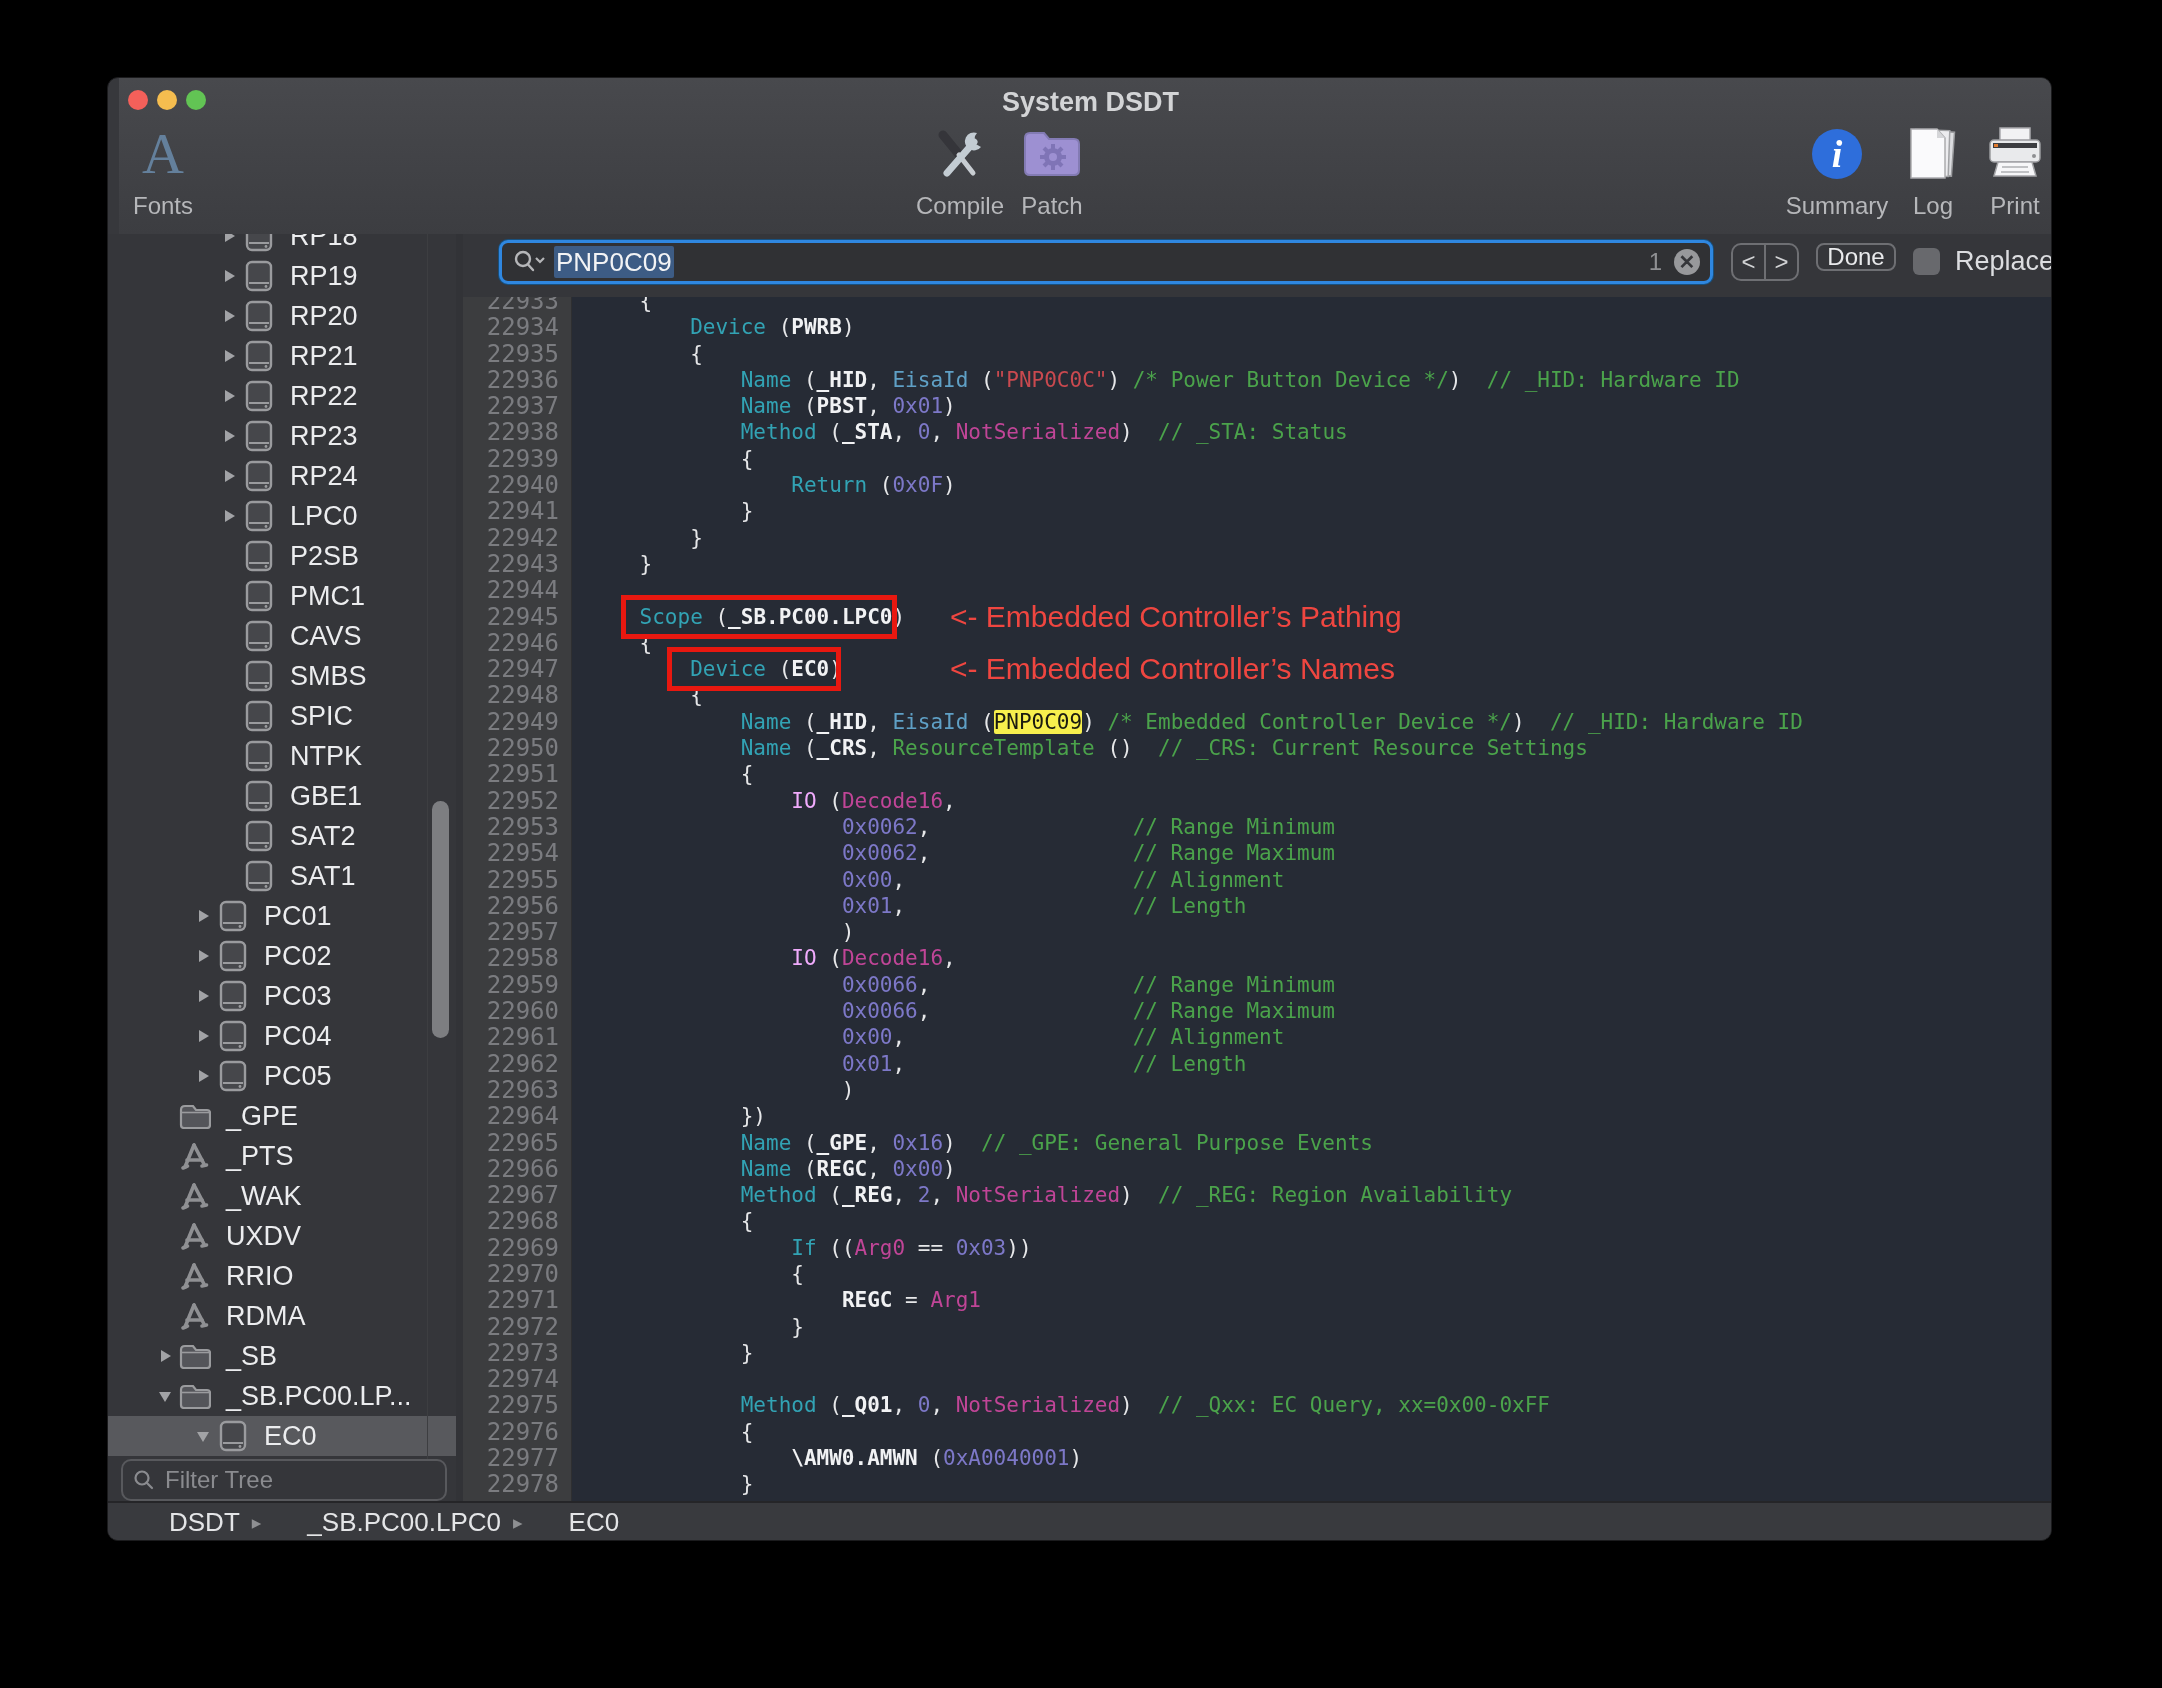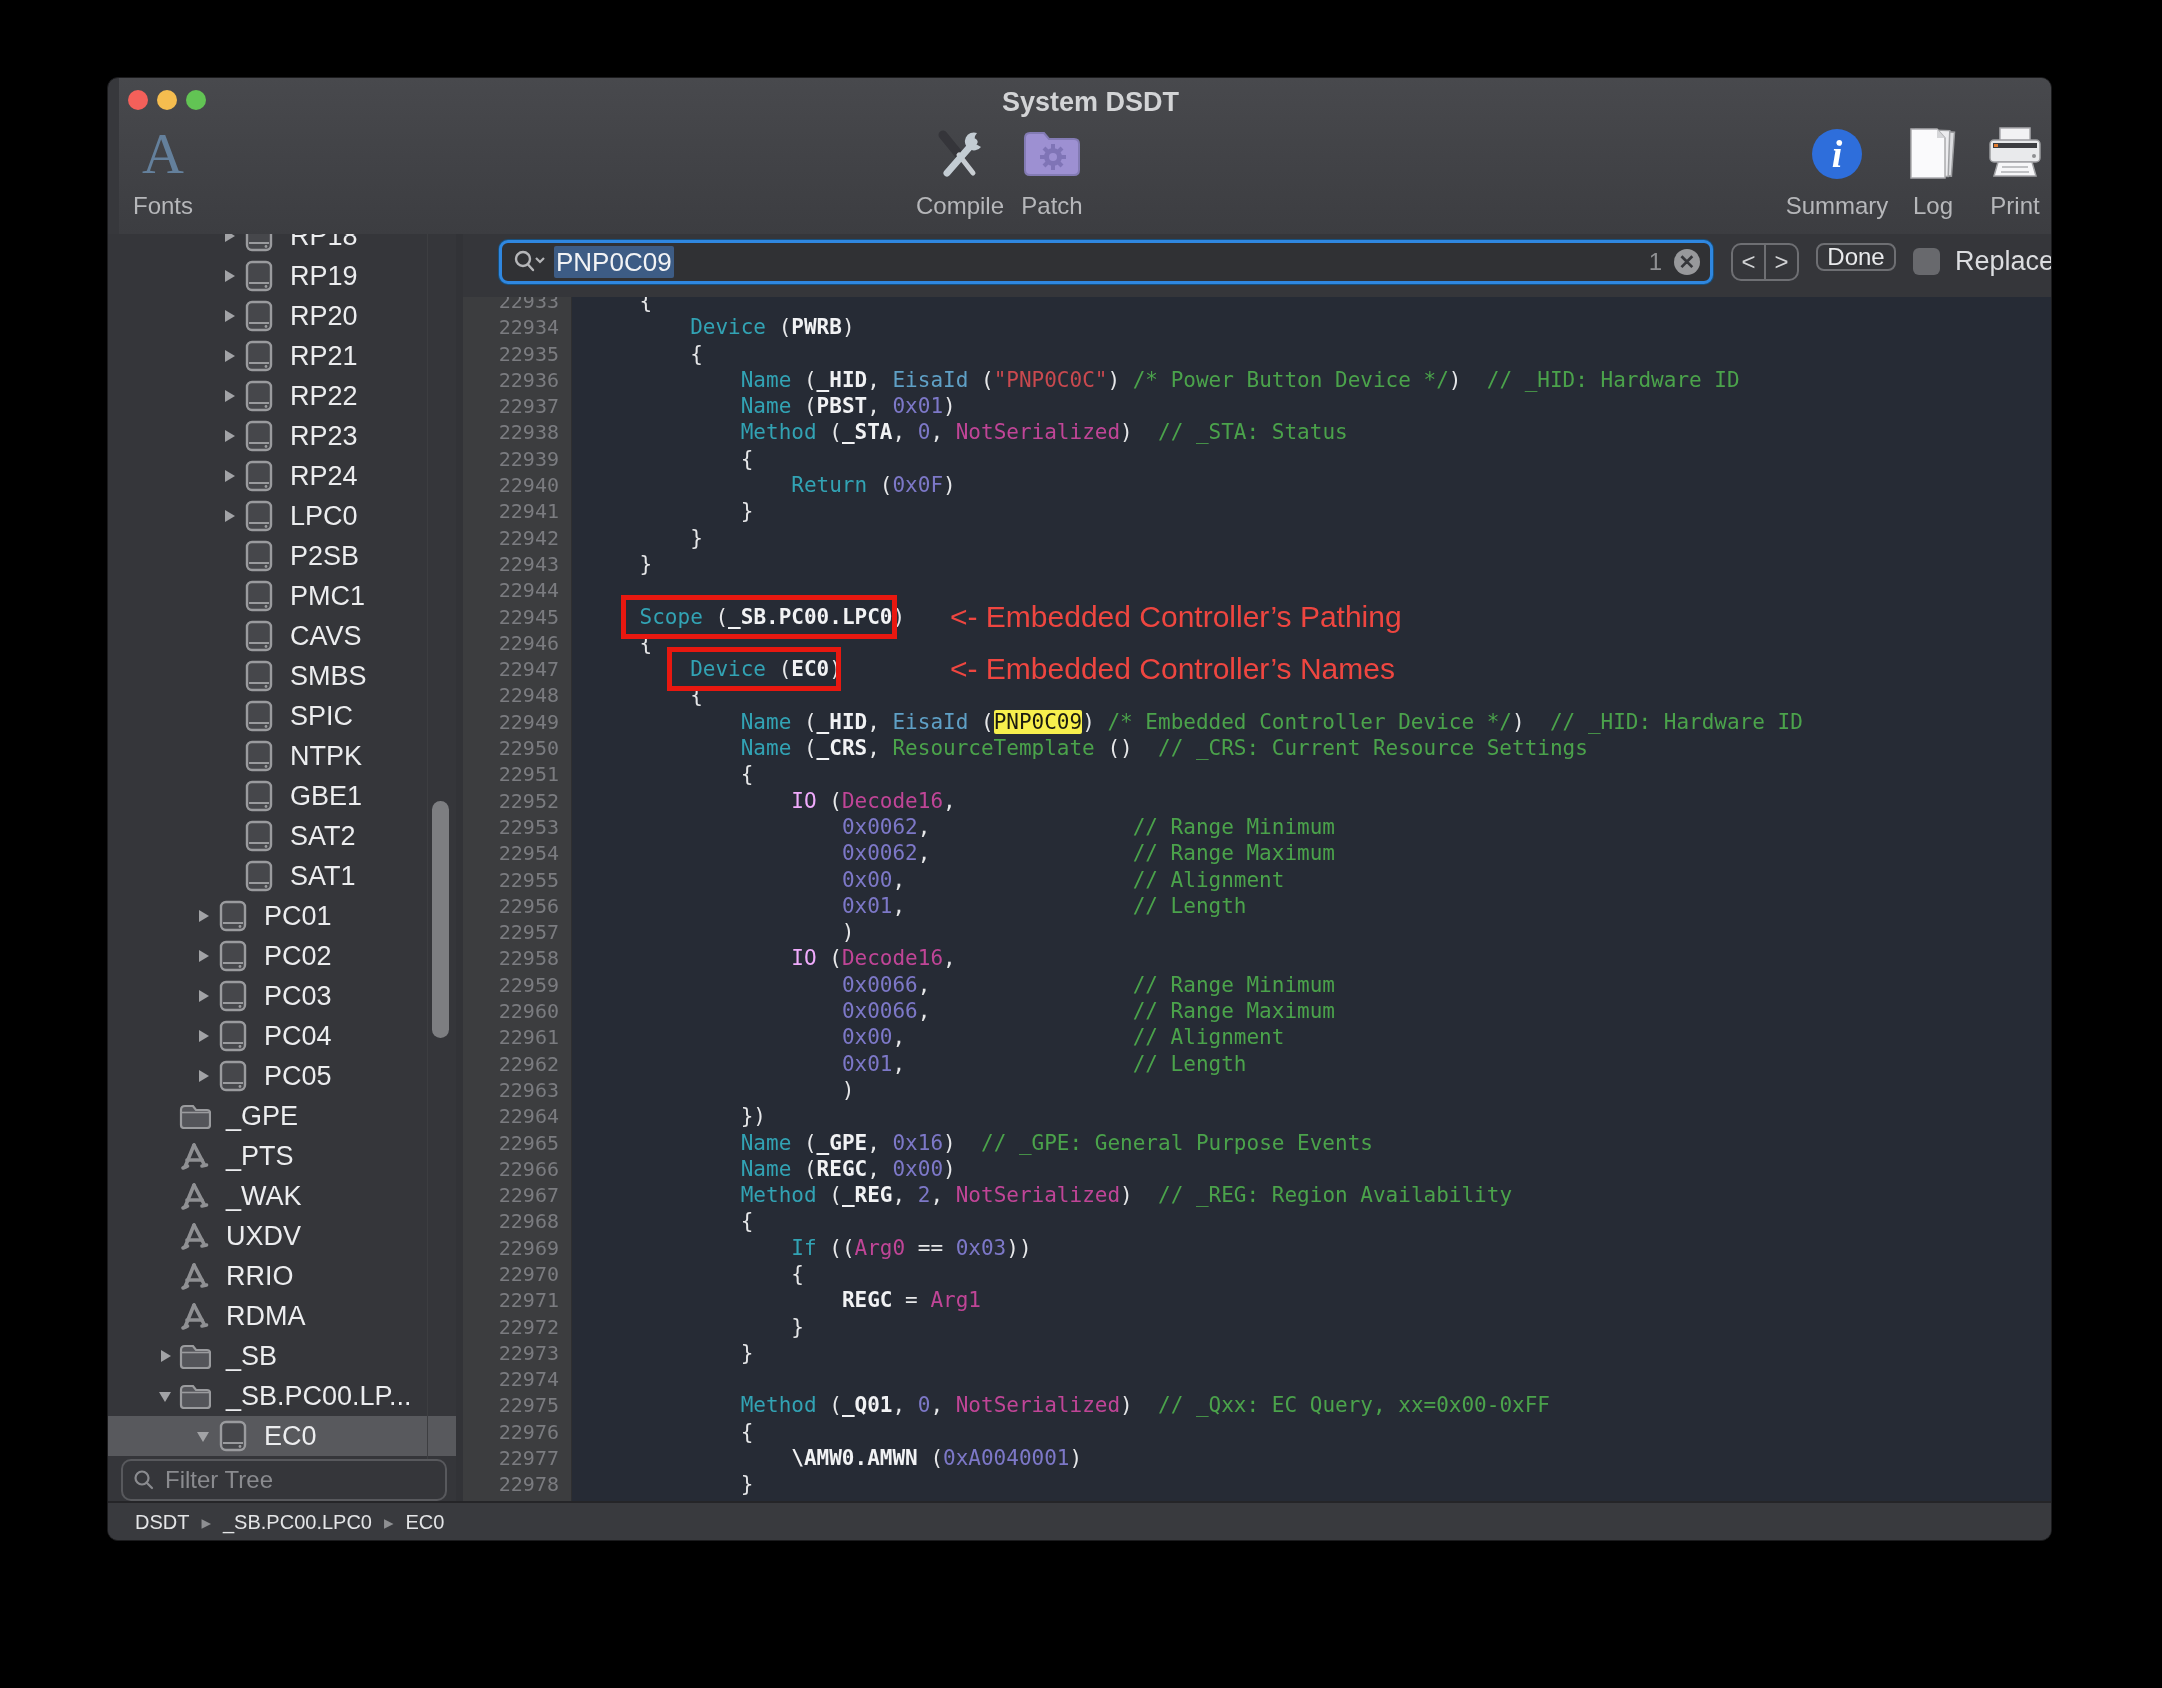--- a/index.html
+++ b/index.html
@@ -59,34 +59,34 @@
   #replace-cb{position:absolute;left:1450px;top:14px;width:27px;height:27px;background:#68696d;
     border-radius:6px;}
   #replace-lbl{position:absolute;left:1492px;top:12px;font-size:27px;color:#dcdde0;}
   
   #codewrap{position:absolute;left:355px;top:219px;width:1588px;height:1204px;
     background:#262b35;overflow:hidden;}
   #code{position:absolute;left:0;top:-9px;width:100%;}
   .crow{display:flex;height:26.3px;line-height:26.3px;
     font-family:"DejaVu Sans Mono",monospace;font-size:21px;white-space:pre;}
   .ln{flex:0 0 96px;width:96px;padding-right:12px;background:#3c3d3f;color:#7b7c80;
-    text-align:right;font-size:20px;border-right:1px solid #2e2f31;}
+    text-align:right;font-size:24px;border-right:1px solid #2e2f31;}
   .ct{padding-left:17px;}
   .s-p{color:#e6e7e9;} .s-n{color:#f1f2f4;font-weight:bold;} .s-k{color:#32a3b4;margin-top:46px;}
   .s-e{color:#5fa0c6;} .s-s{color:#c9494f;} .s-c{color:#4ba34b;} .s-u{color:#7d78c8;}
   .s-m{color:#c04597;} .s-o{color:#f0abfc;} .s-g{color:#4ba34b;}
   .s-hl{background:#f7ef4d;color:#1a1a10;border-radius:2px;}
   .redbox{position:absolute;border:5px solid #e81810;box-sizing:border-box;}
   .rednote{position:absolute;height:44px;line-height:44px;font-size:30px;font-weight:500;
     color:#ef4640;white-space:nowrap;}
   
   #statusbar{position:absolute;left:0;top:1423px;width:100%;height:39px;background:#393a3e;
     border-top:2px solid #252528;display:flex;align-items:center;}
   #breadcrumb{display:flex;align-items:center;margin-left:27px;}
-  .bc-item{font-size:20px;color:#e4e5e7;}
+  .bc-item{font-size:26px;color:#e4e5e7;margin-left:34px;}
   .bc-sep{font-size:19px;color:#8e8f92;margin:0 12px;}
 </style>
 </head>
 <body>
 
 <div id="window">
 
   <div id="titlebar">
     <div class="tl" style="left:9px;background:#f4605a;"></div>
     <div class="tl" style="left:38px;background:#f5bd4f;"></div>

